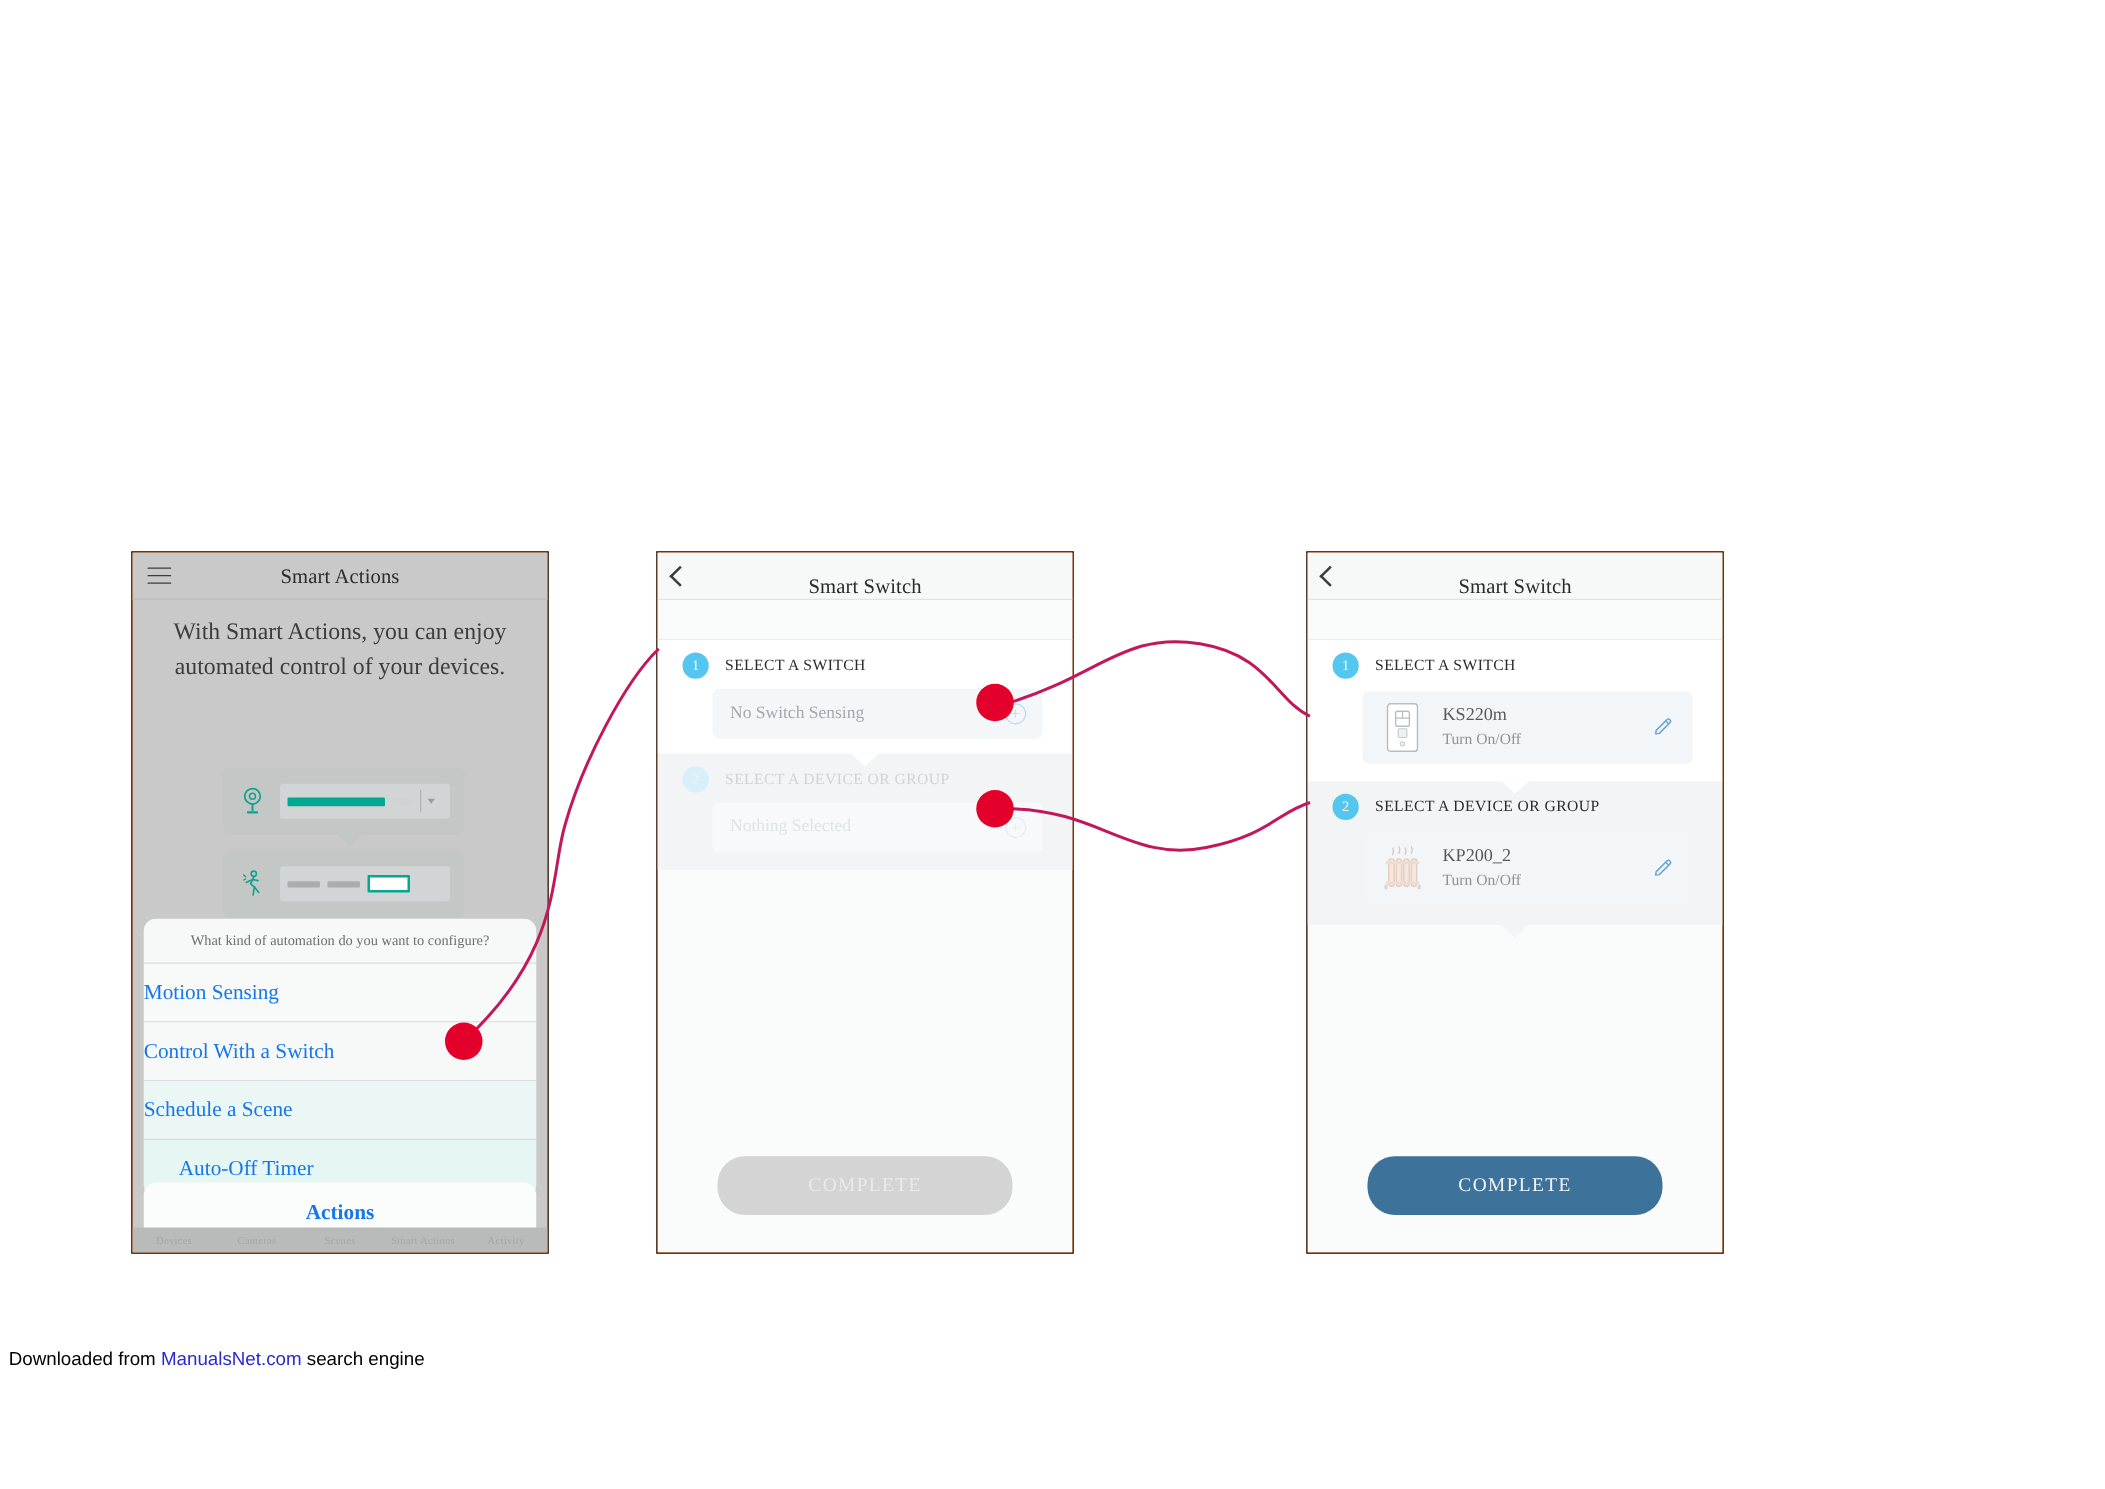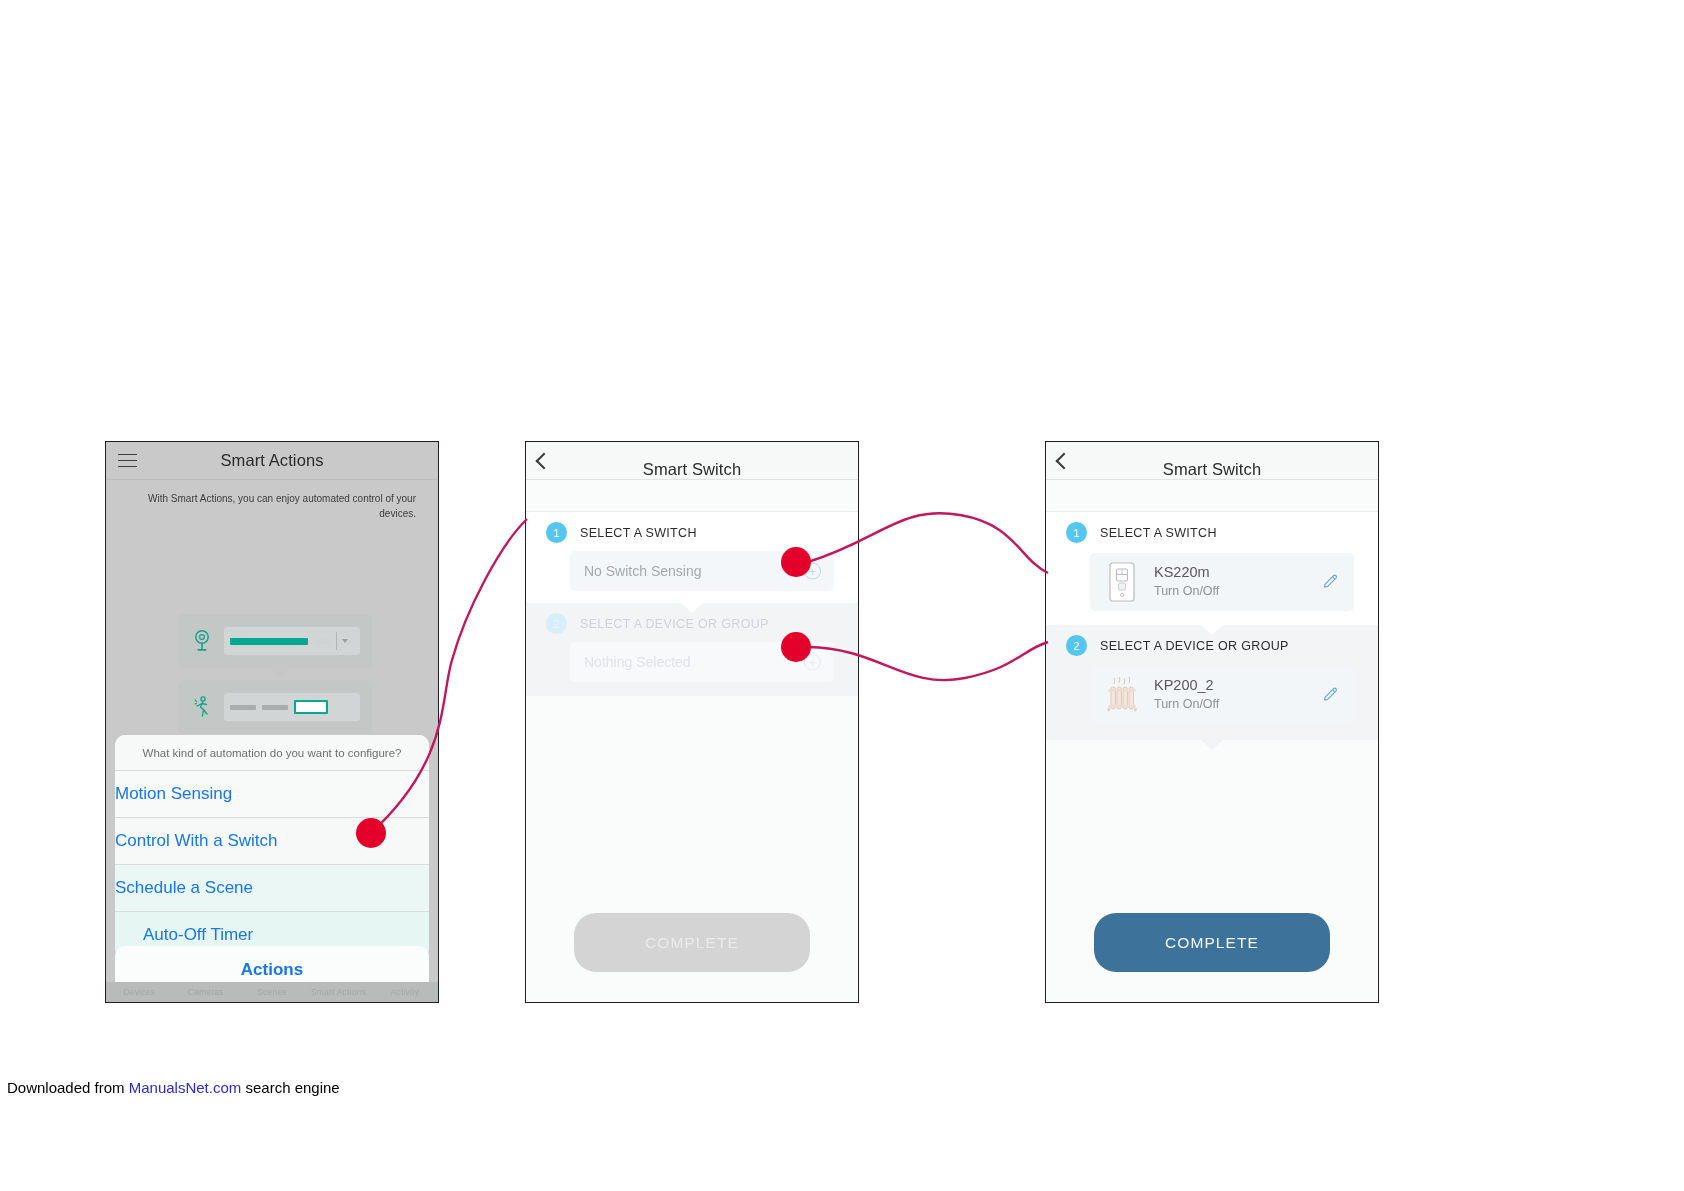--- a/index.html
+++ b/index.html
@@ -10,20 +10,21 @@
     overflow: hidden;
   }
   #page { position: relative; width: 1684px; height: 1191px; }
 
   
   .phone {
     position: absolute;
     background: #f97316;
     border: 1.5px solid #231f20;
     overflow: hidden;
+    font-family: Liberation Serif, serif;
   }
   .nav {
     position: relative;
     height: 38px;
     display: flex;
     align-items: center;
     justify-content: center;
     border-bottom: 1px solid #e3e3e3;
   }
   .nav-title {
@@ -61,22 +62,22 @@
   #p1-body {
     position: absolute; inset: 0;
     background: #c9c9c9;
   }
   #p1-nav {
     background: #c9c9c9;
     border-bottom: 1px solid #bdbdbd;
   }
   #p1-intro {
     padding: 12px 22px 0 22px;
-    text-align: right;
-    font-size: 10px;
+    text-align: center;
+    font-size: 19px;
     line-height: 1.45;
     color: #3d3d3d;
   }
   .illus-card {
     position: absolute;
     left: 72px; width: 194px; height: 54px;
     background: rgba(190,196,194,.55);
     border-radius: 6px;
     display: flex; align-items: center;
     padding-left: 14px;
@@ -253,21 +254,21 @@
   .pencil {
     position: absolute; right: 14px; top: 50%;
     transform: translateY(-50%);
     width: 18px; height: 18px;
   }
 
   .complete-btn {
     position: absolute;
     left: 50%; transform: translateX(-50%);
     bottom: 30px;
-    width: 236px; height: 59px;
+    width: 236px; height: 47px;
     border-radius: 22px;
     display: flex; align-items: center; justify-content: center;
     font-size: 15.5px;
     letter-spacing: 1.1px;
   }
   .complete-btn.on  { background: #3d739b; color: #f1f5f8; }
   .complete-btn.off { background: #d4d4d4; color: #eaeaea; }
 
   #phone2 { left: 525px; top: 441px; width: 334px; height: 562px; }
   #phone3 { left: 1045px; top: 441px; width: 334px; height: 562px; }

